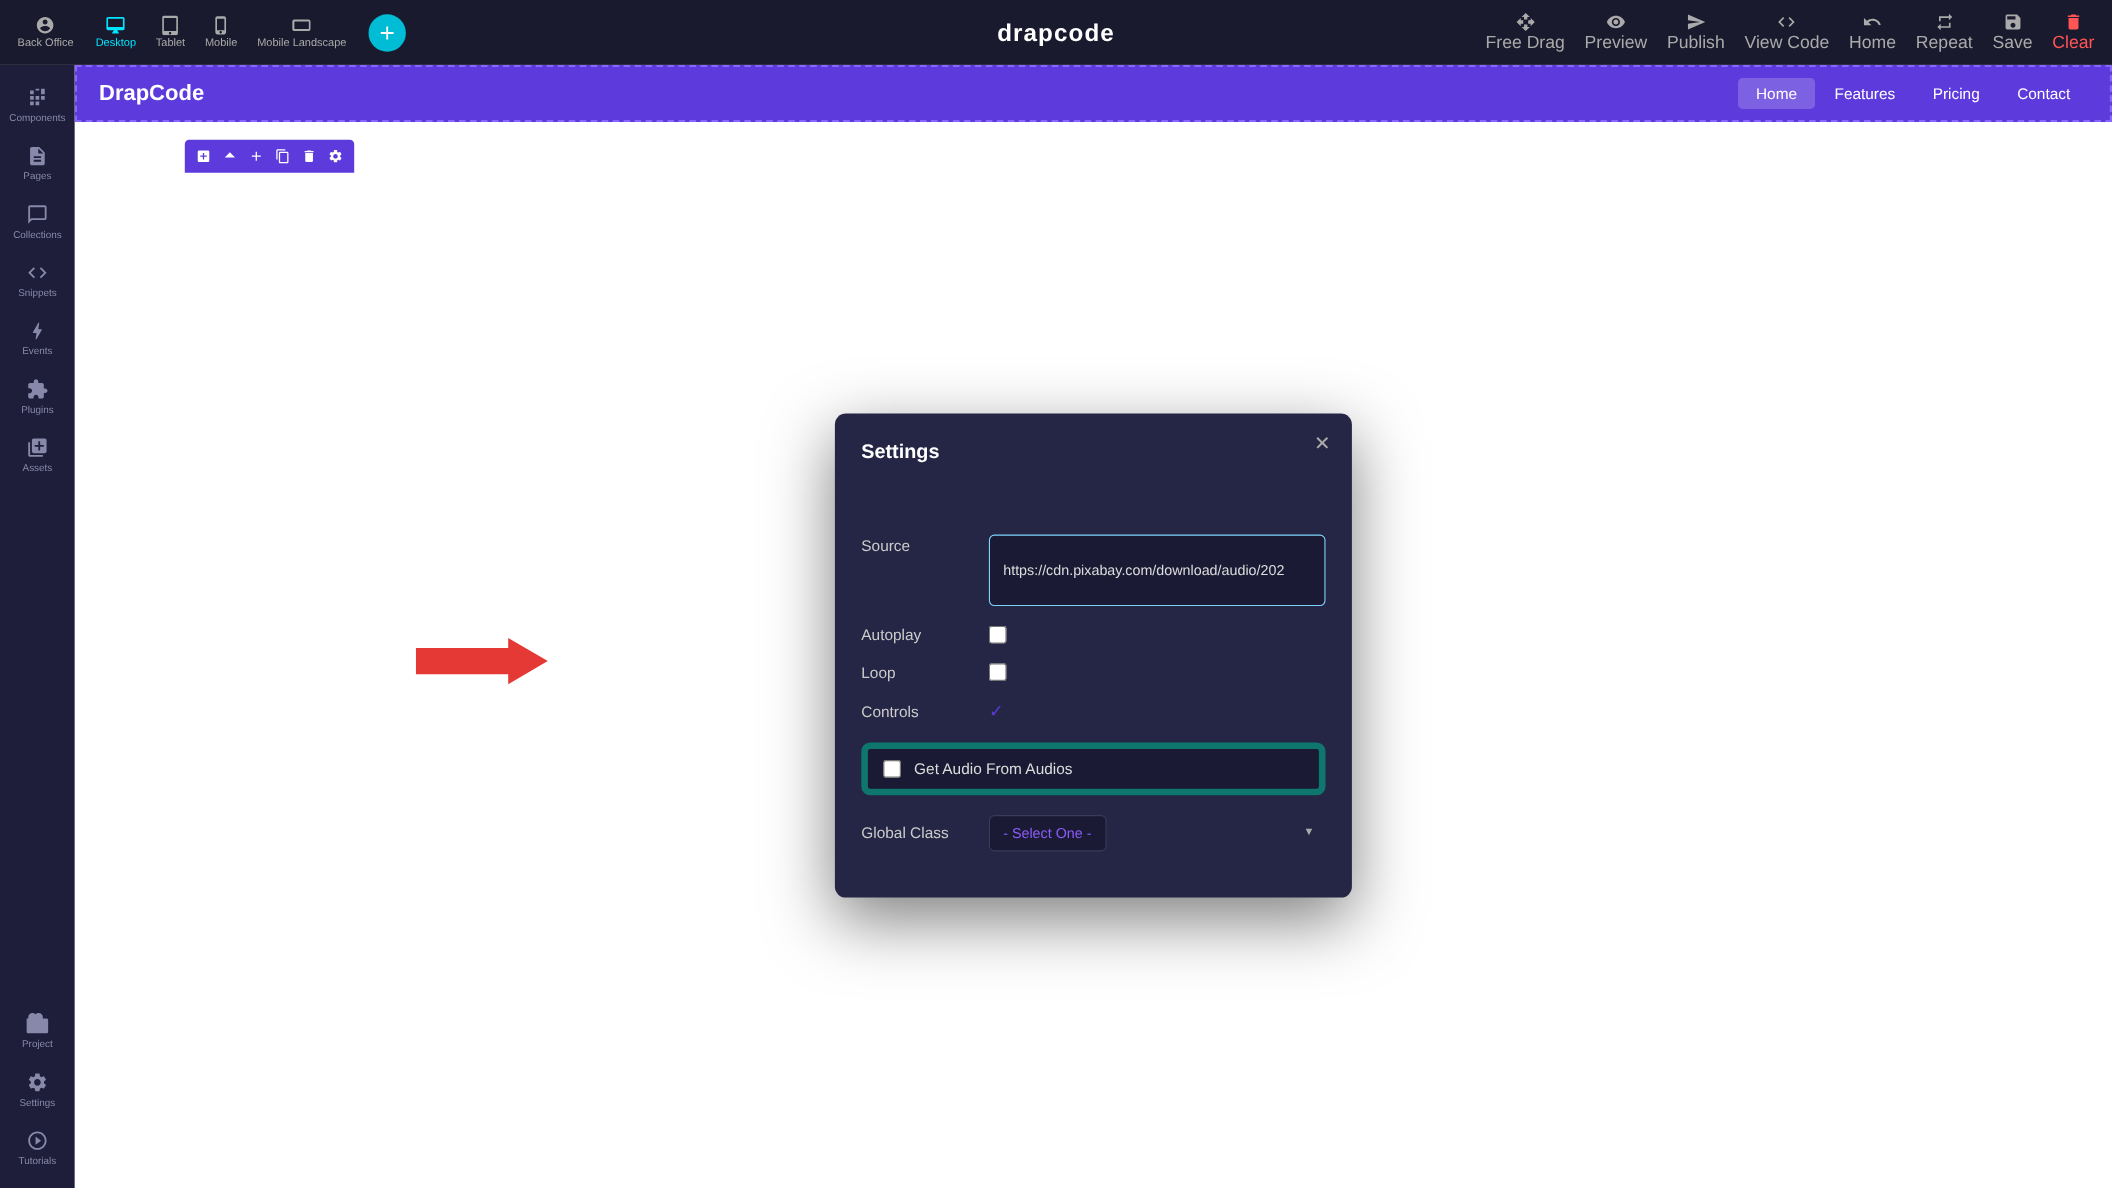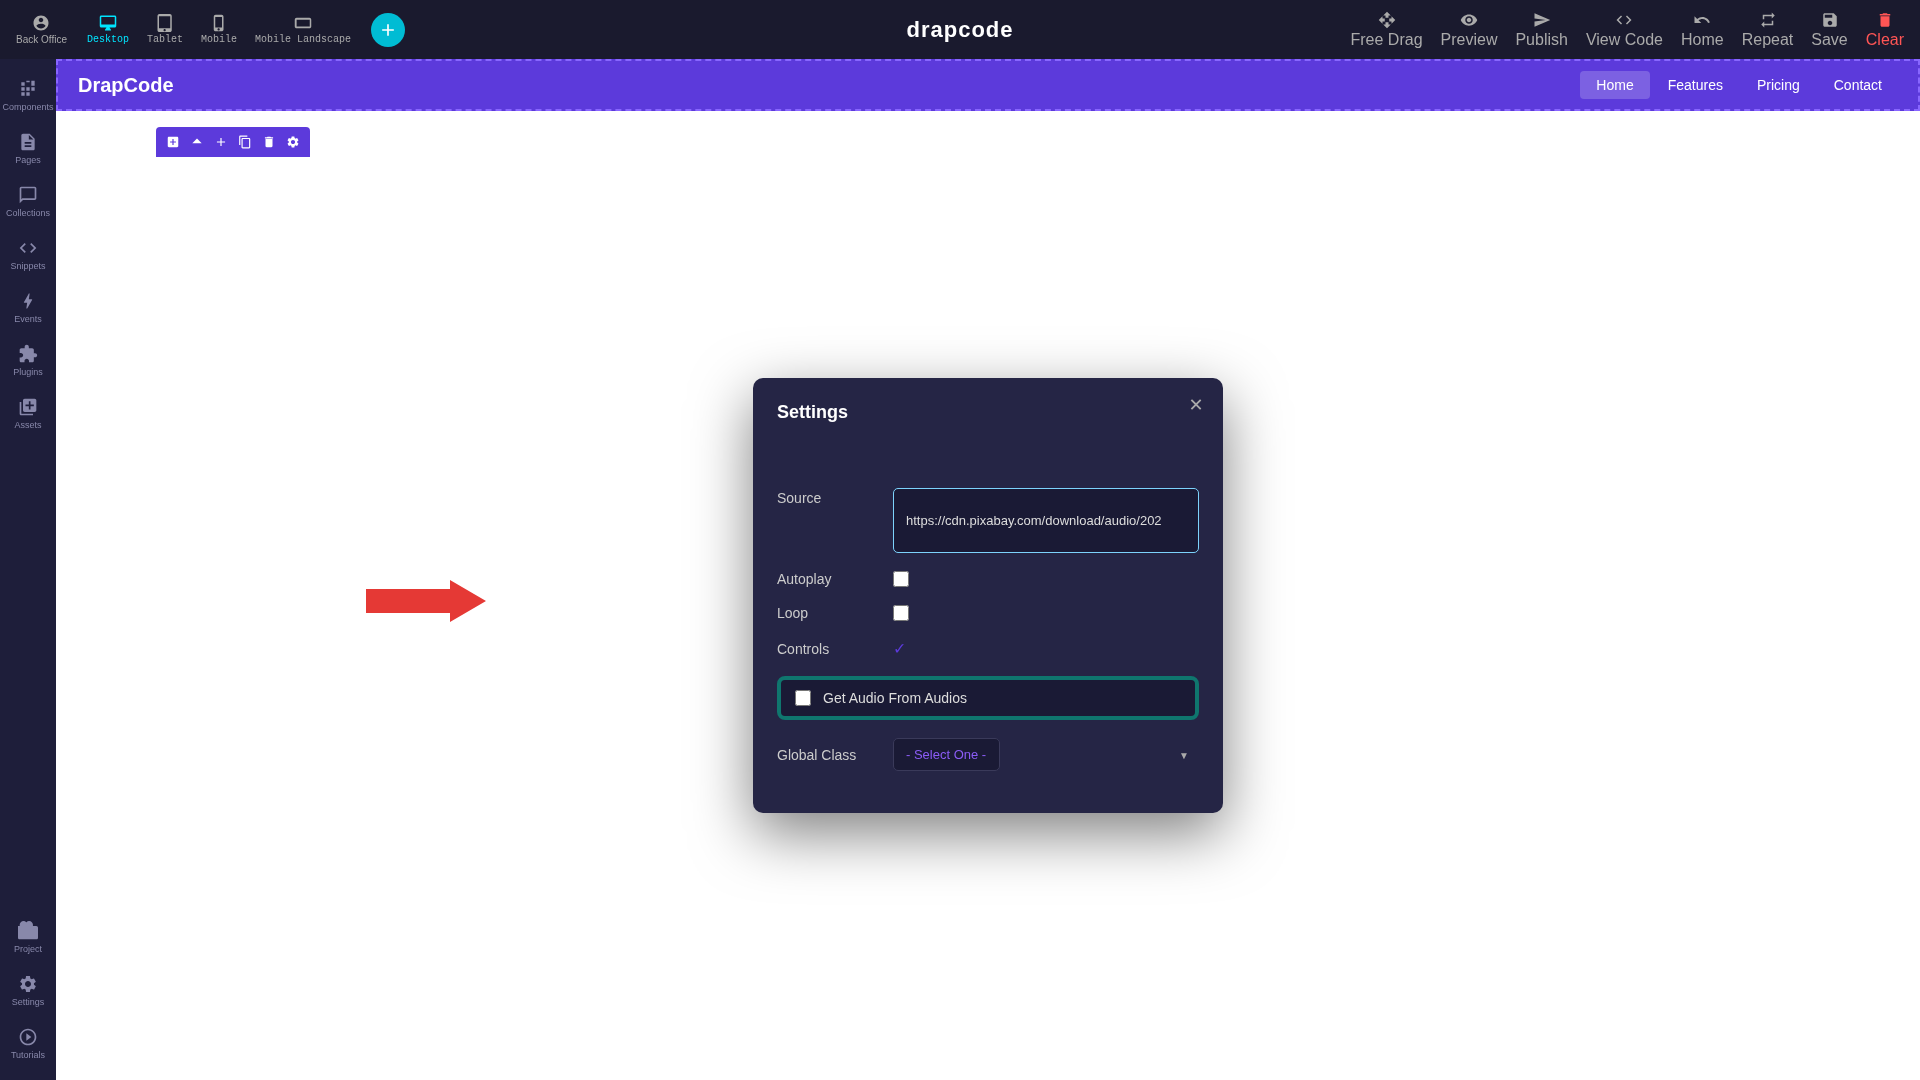--- a/index.html
+++ b/index.html
@@ -25,21 +25,20 @@
     }
     .top-bar-left {
       display: flex;
       align-items: center;
       gap: 20px;
     }
     .top-bar-icon-group {
       display: flex;
       align-items: center;
       gap: 18px;
-      font-family: Liberation Mono, monospace;
     }
     .tb-icon {
       display: flex;
       flex-direction: column;
       align-items: center;
       color: #aaa;
       font-size: 10px;
       gap: 2px;
       cursor: pointer;
     }
@@ -94,21 +93,21 @@
 
     
     .main-layout {
       display: flex;
       flex: 1;
       overflow: hidden;
     }
 
     
     .left-sidebar {
-      width: 56px;
+      width: 68px;
       background: #1e1e3a;
       display: flex;
       flex-direction: column;
       align-items: center;
       padding: 12px 0;
       gap: 4px;
       flex-shrink: 0;
     }
     .sidebar-item {
       display: flex;
@@ -346,21 +345,21 @@
       color: #5c3adb;
       font-size: 16px;
     }
 
     
     .form-row-highlighted {
       display: flex;
       align-items: center;
       margin-bottom: 18px;
       background: #1a1a35;
-      border: 4px solid #0f766e;
+      border: 6px solid #0f766e;
       border-radius: 8px;
       padding: 10px 14px;
       gap: 12px;
     }
     .highlight-checkbox {
       width: 16px;
       height: 16px;
       cursor: pointer;
       accent-color: #5c3adb;
       flex-shrink: 0;

